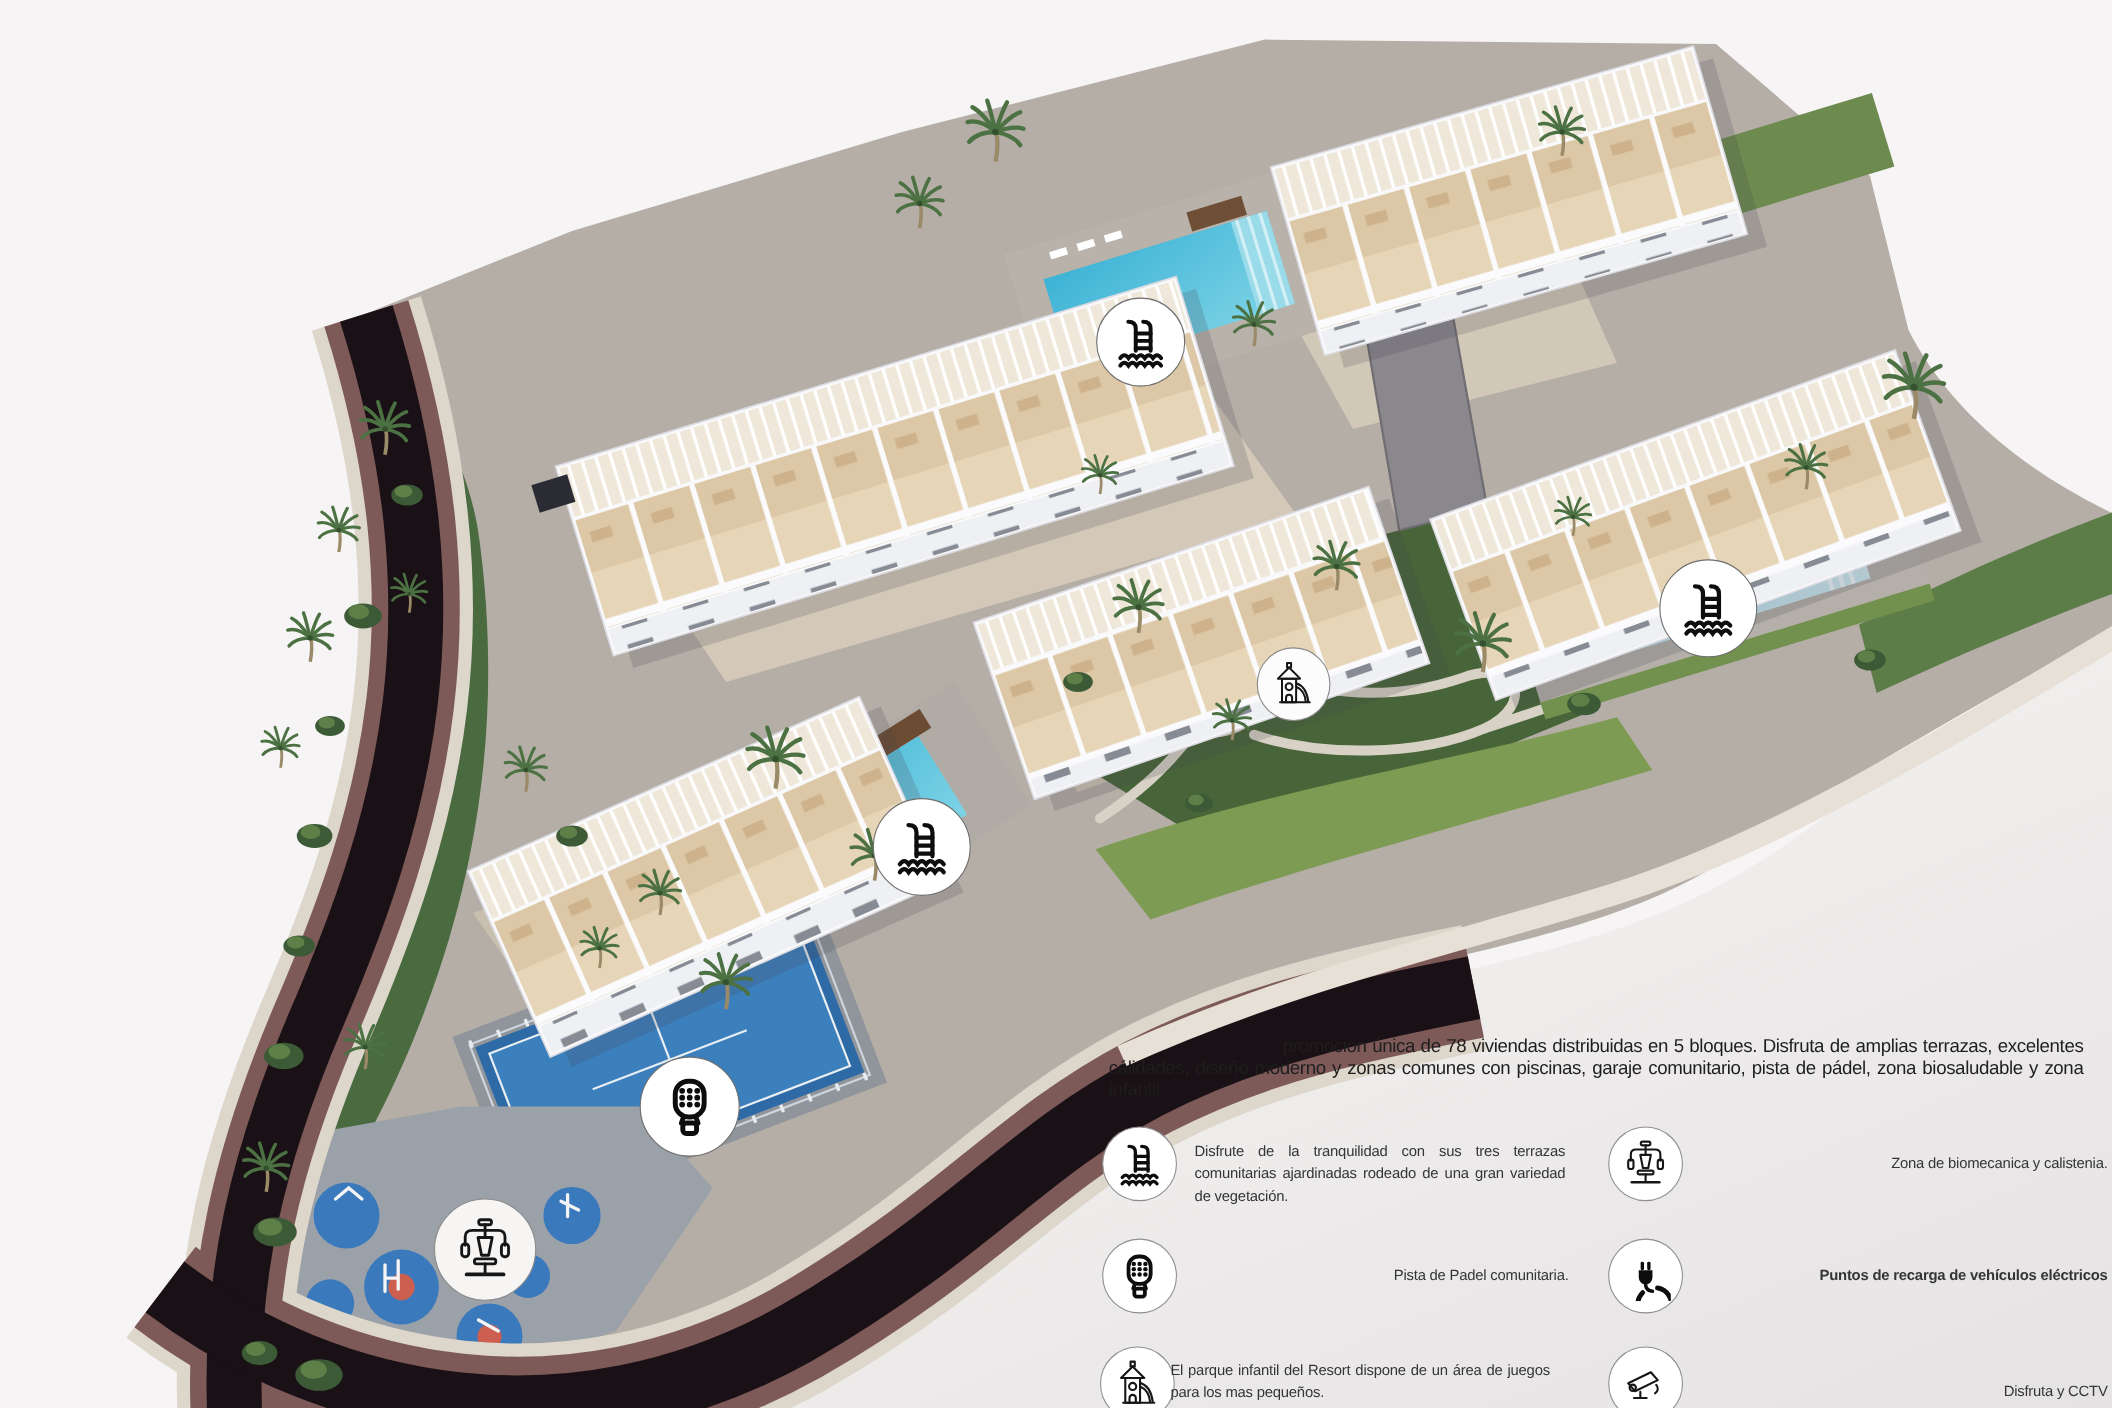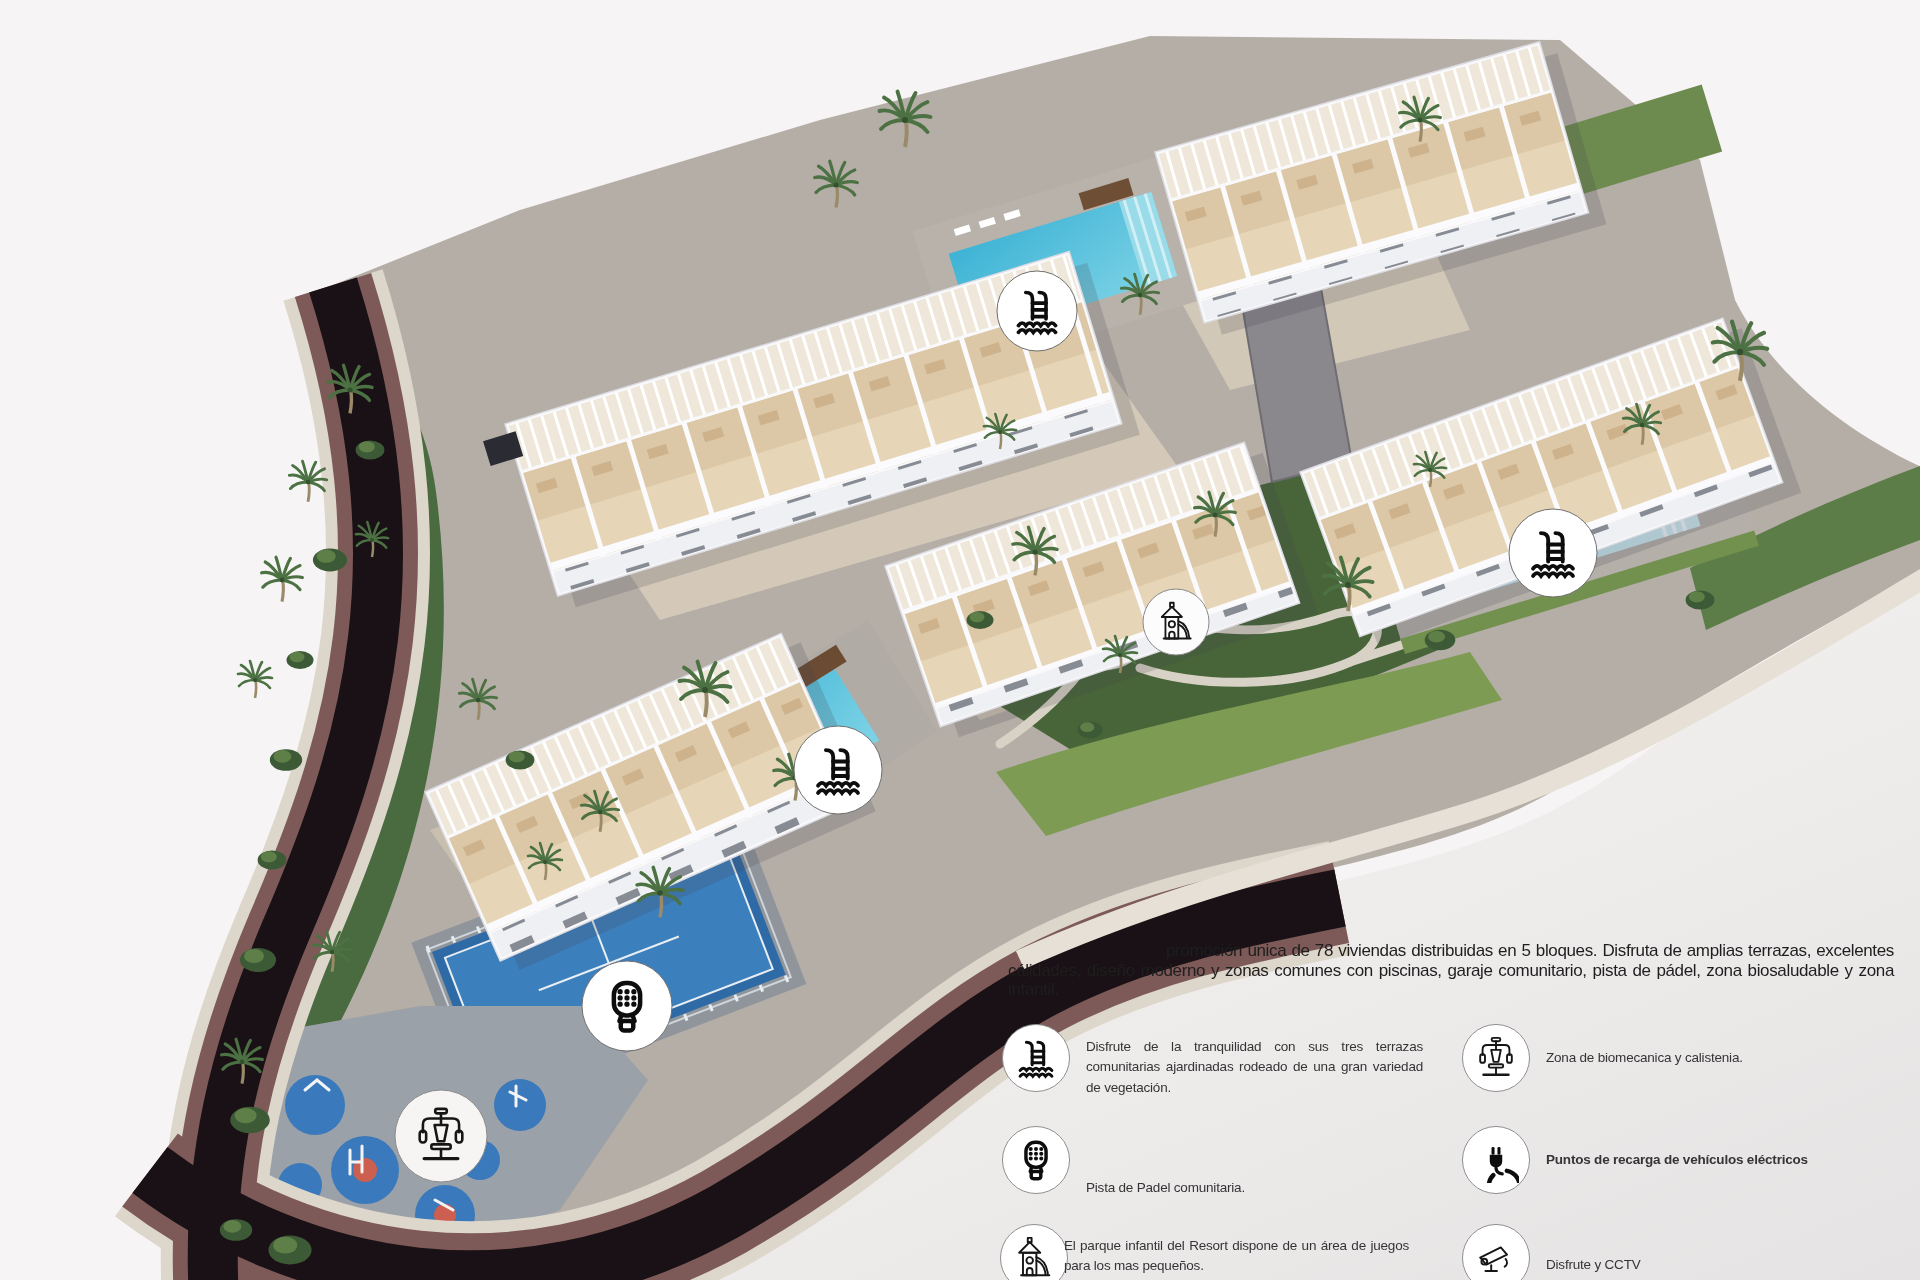--- a/index.html
+++ b/index.html
@@ -9,23 +9,23 @@
   .overlay{position:absolute;inset:0;pointer-events:none;}
   .desc{position:absolute;left:1008px;top:924px;width:886px;
         font-size:17px;line-height:1.16;color:#1e1e1e;text-align:justify;
         letter-spacing:-0.35px;word-spacing:-0.5px;text-indent:158px;}
   .legend-icon{position:absolute;width:68px;height:68px;border-radius:50%;
         background:#fff;border:1px solid #8f8f8f;display:flex;
         align-items:center;justify-content:center;box-sizing:border-box;}
   .legend-icon svg{width:46px;height:46px;}
   .legend-text{position:absolute;font-size:13.5px;line-height:1.5;color:#353535;
         letter-spacing:-0.2px;text-align:justify;}
-  .lt-single{text-align:left;}
+  .lt-single{text-align:right;}
   .i1{left:1002px;top:1024px;} .t1{left:1086px;top:1037px;width:337px;}
-  .i2{left:1002px;top:1126px;} .t2{left:1086px;top:1150px;width:340px;margin-top:28px;}
+  .i2{left:1002px;top:1126px;} .t2{left:1086px;top:1150px;width:340px;}
   .i3{left:1000px;top:1224px;} .t3{left:1064px;top:1236px;width:345px;}
   .i4{left:1462px;top:1024px;} .t4{left:1546px;top:1048px;width:370px;}
   .i5{left:1462px;top:1126px;} .t5{left:1546px;top:1150px;width:370px;font-weight:bold;}
   .i6{left:1462px;top:1224px;} .t6{left:1546px;top:1255px;width:370px;}
 </style>
 </head>
 <body>
 
 <div class="stage">
 
@@ -414,17 +414,17 @@
             <use href="#sym-plug"></use>
           </svg>
     </div>
     <div class="legend-text lt-single t5">Puntos de recarga de vehículos eléctricos</div>
 
     <div class="legend-icon i6">
       <svg viewBox="0 0 48 48">
             <use href="#sym-cctv"></use>
           </svg>
     </div>
-    <div class="legend-text lt-single t6">Disfrute y CCTV</div>
+    <div class="legend-text lt-single t6">Disfruta y CCTV</div>
   </div>
 </div>
 
 </div>
 
 </body></html>

